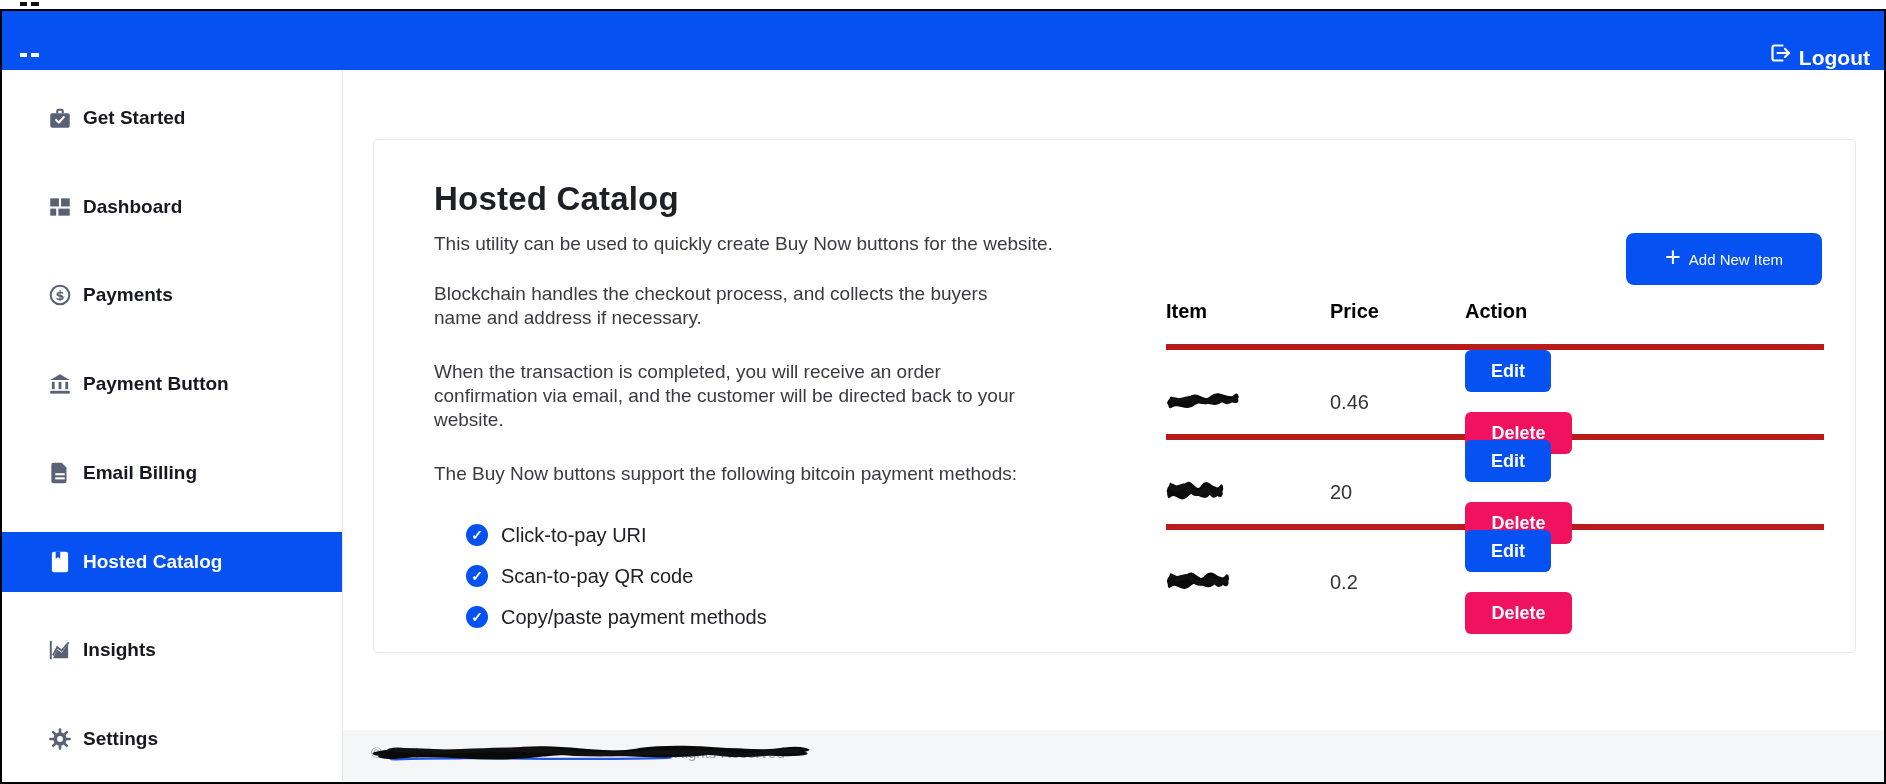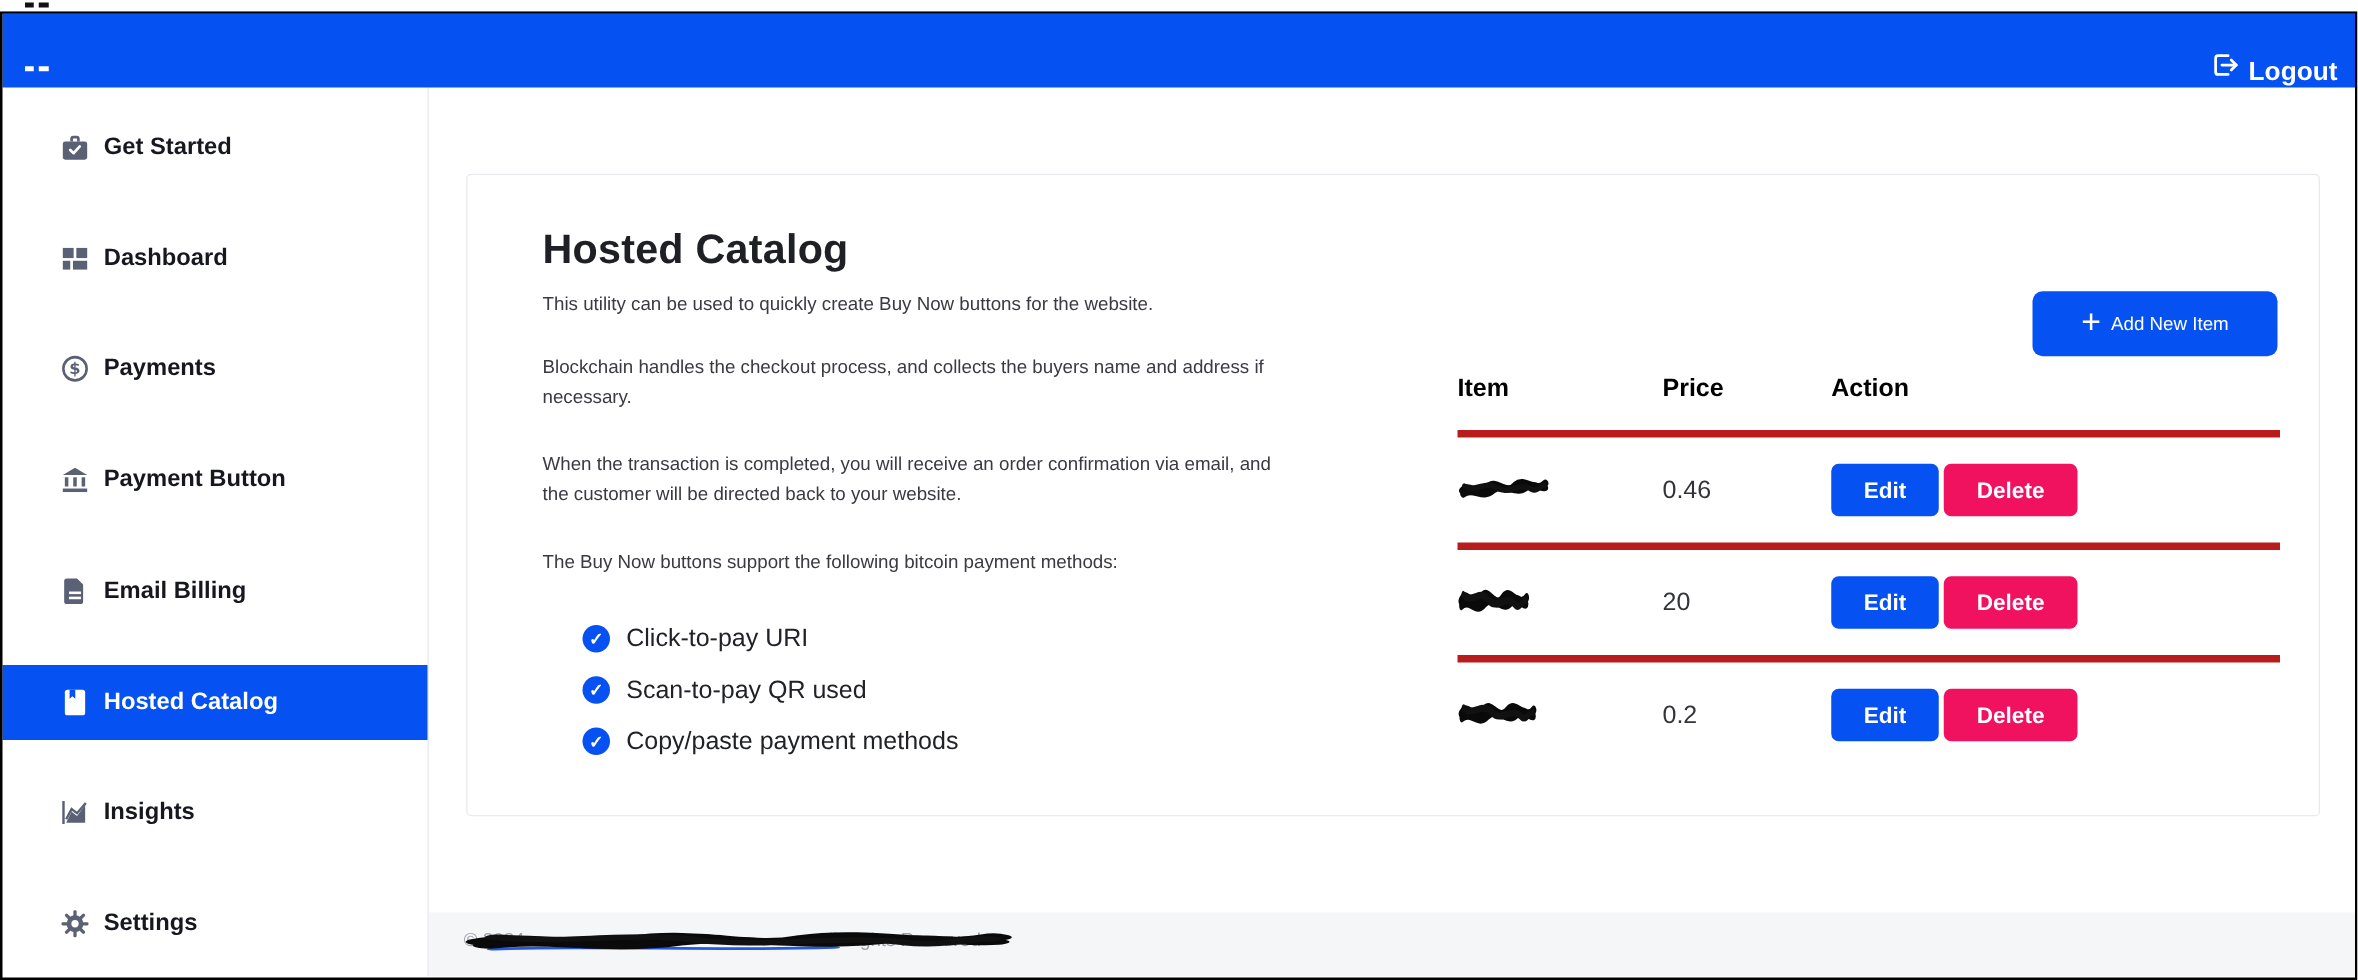--- a/index.html
+++ b/index.html
@@ -24,42 +24,42 @@
   .side-item .ico { width:27px; height:27px; display:flex; align-items:center; justify-content:center; color:#5a6175; flex:0 0 27px; }
   .side-item .lbl { margin-left:10px; font-size:19px; font-weight:700; color:#17181f; }
   .side-item.active { color:#fff; }
   .side-item.active .lbl { color:#fff; }
   .side-item.active .ico { color:#fff; }
   
   .card { position:absolute; left:373px; top:139px; width:1483px; height:514px; background:#fff;
     border:1px solid #e8e9ef; border-radius:4px; z-index:4; }
   .card-left { position:absolute; left:60px; top:40px; width:700px; }
   .card-left h1 { font-size:33px; font-weight:700; color:#1f2026; letter-spacing:0.2px; }
-  .card-left p { font-size:15px; line-height:24px; color:#3a3b41; }
+  .card-left p { font-size:19px; line-height:24px; color:#3a3b41; }
   .p1 { margin-top:14px; }
   .p2 { margin-top:26px; max-width:590px; }
   .p3 { margin-top:30px; max-width:585px; }
   .p4 { margin-top:30px; }
   .features { margin-top:36px; margin-left:32px; list-style:none; }
   .feature { display:flex; align-items:center; gap:13px; margin-bottom:15px; height:26px; }
   .feature .badge { width:22px; height:22px; border-radius:50%; display:flex; align-items:center; justify-content:center;
     color:#fff; font-size:14px; font-weight:700; flex:0 0 22px; }
   .feature .ftxt { font-size:20px; color:#212227; }
   
   .add-btn { position:absolute; right:33px; top:93px; width:196px; height:52px; border:none; border-radius:8px;
     color:#fff; display:flex; align-items:center; justify-content:center; gap:8px; cursor:pointer; }
   .add-btn .plus { font-size:27px; font-weight:400; line-height:1; position:relative; top:-2px; }
   .add-btn .albl { font-size:15px; font-weight:400; }
   
   .ptable { position:absolute; left:792px; top:160px; width:658px; }
   .thead { display:grid; grid-template-columns:164px 135px 1fr; height:44px; align-items:start; }
   .thead div { font-size:20px; font-weight:700; color:#000000; }
   .trow { display:grid; grid-template-columns:164px 135px 1fr; height:90px; align-items:center; border-top:6px solid #b91c1c; }
   .cell-price { font-size:20px; color:#33343a; }
-  .cell-actions { display:flex; gap:4px; }
+  .cell-actions { display:flex; gap:20px;flex-direction:column; }
   .btn { border:none; border-radius:6px; color:#fff; font-size:18px; font-weight:700; cursor:pointer;
     height:42px; display:flex; align-items:center; justify-content:center; font-family:"Liberation Sans", sans-serif; }
   .btn-edit { width:86px; }
   .btn-delete { width:107px; }
   .scrib { display:block; }
   
   .footer { position:absolute; left:343px; right:2px; top:730px; bottom:3px; z-index:6; }
   .foot-frag { position:absolute; top:14px; font-size:15px; color:#9ba1ad; white-space:nowrap; }
   .frag-left { left:28px; }
   .frag-right { left:310px; }
@@ -190,21 +190,21 @@
     <p class="p2">Blockchain handles the checkout process, and collects the buyers name and address if necessary.</p>
     <p class="p3">When the transaction is completed, you will receive an order confirmation via email, and the customer will be directed back to your website.</p>
     <p class="p4">The Buy Now buttons support the following bitcoin payment methods:</p>
     <ul class="features" id="features">
         <li class="feature">
           <span class="badge" style="background: rgb(5, 81, 241);">✓</span>
           <span class="ftxt">Click-to-pay URI</span>
         </li>
         <li class="feature">
           <span class="badge" style="background: rgb(5, 81, 241);">✓</span>
-          <span class="ftxt">Scan-to-pay QR used</span>
+          <span class="ftxt">Scan-to-pay QR code</span>
         </li>
         <li class="feature">
           <span class="badge" style="background: rgb(5, 81, 241);">✓</span>
           <span class="ftxt">Copy/paste payment methods</span>
         </li>
       </ul>
   </div>
 
   <button class="add-btn" style="background: rgb(5, 81, 241);">
     <span class="plus">+</span>

